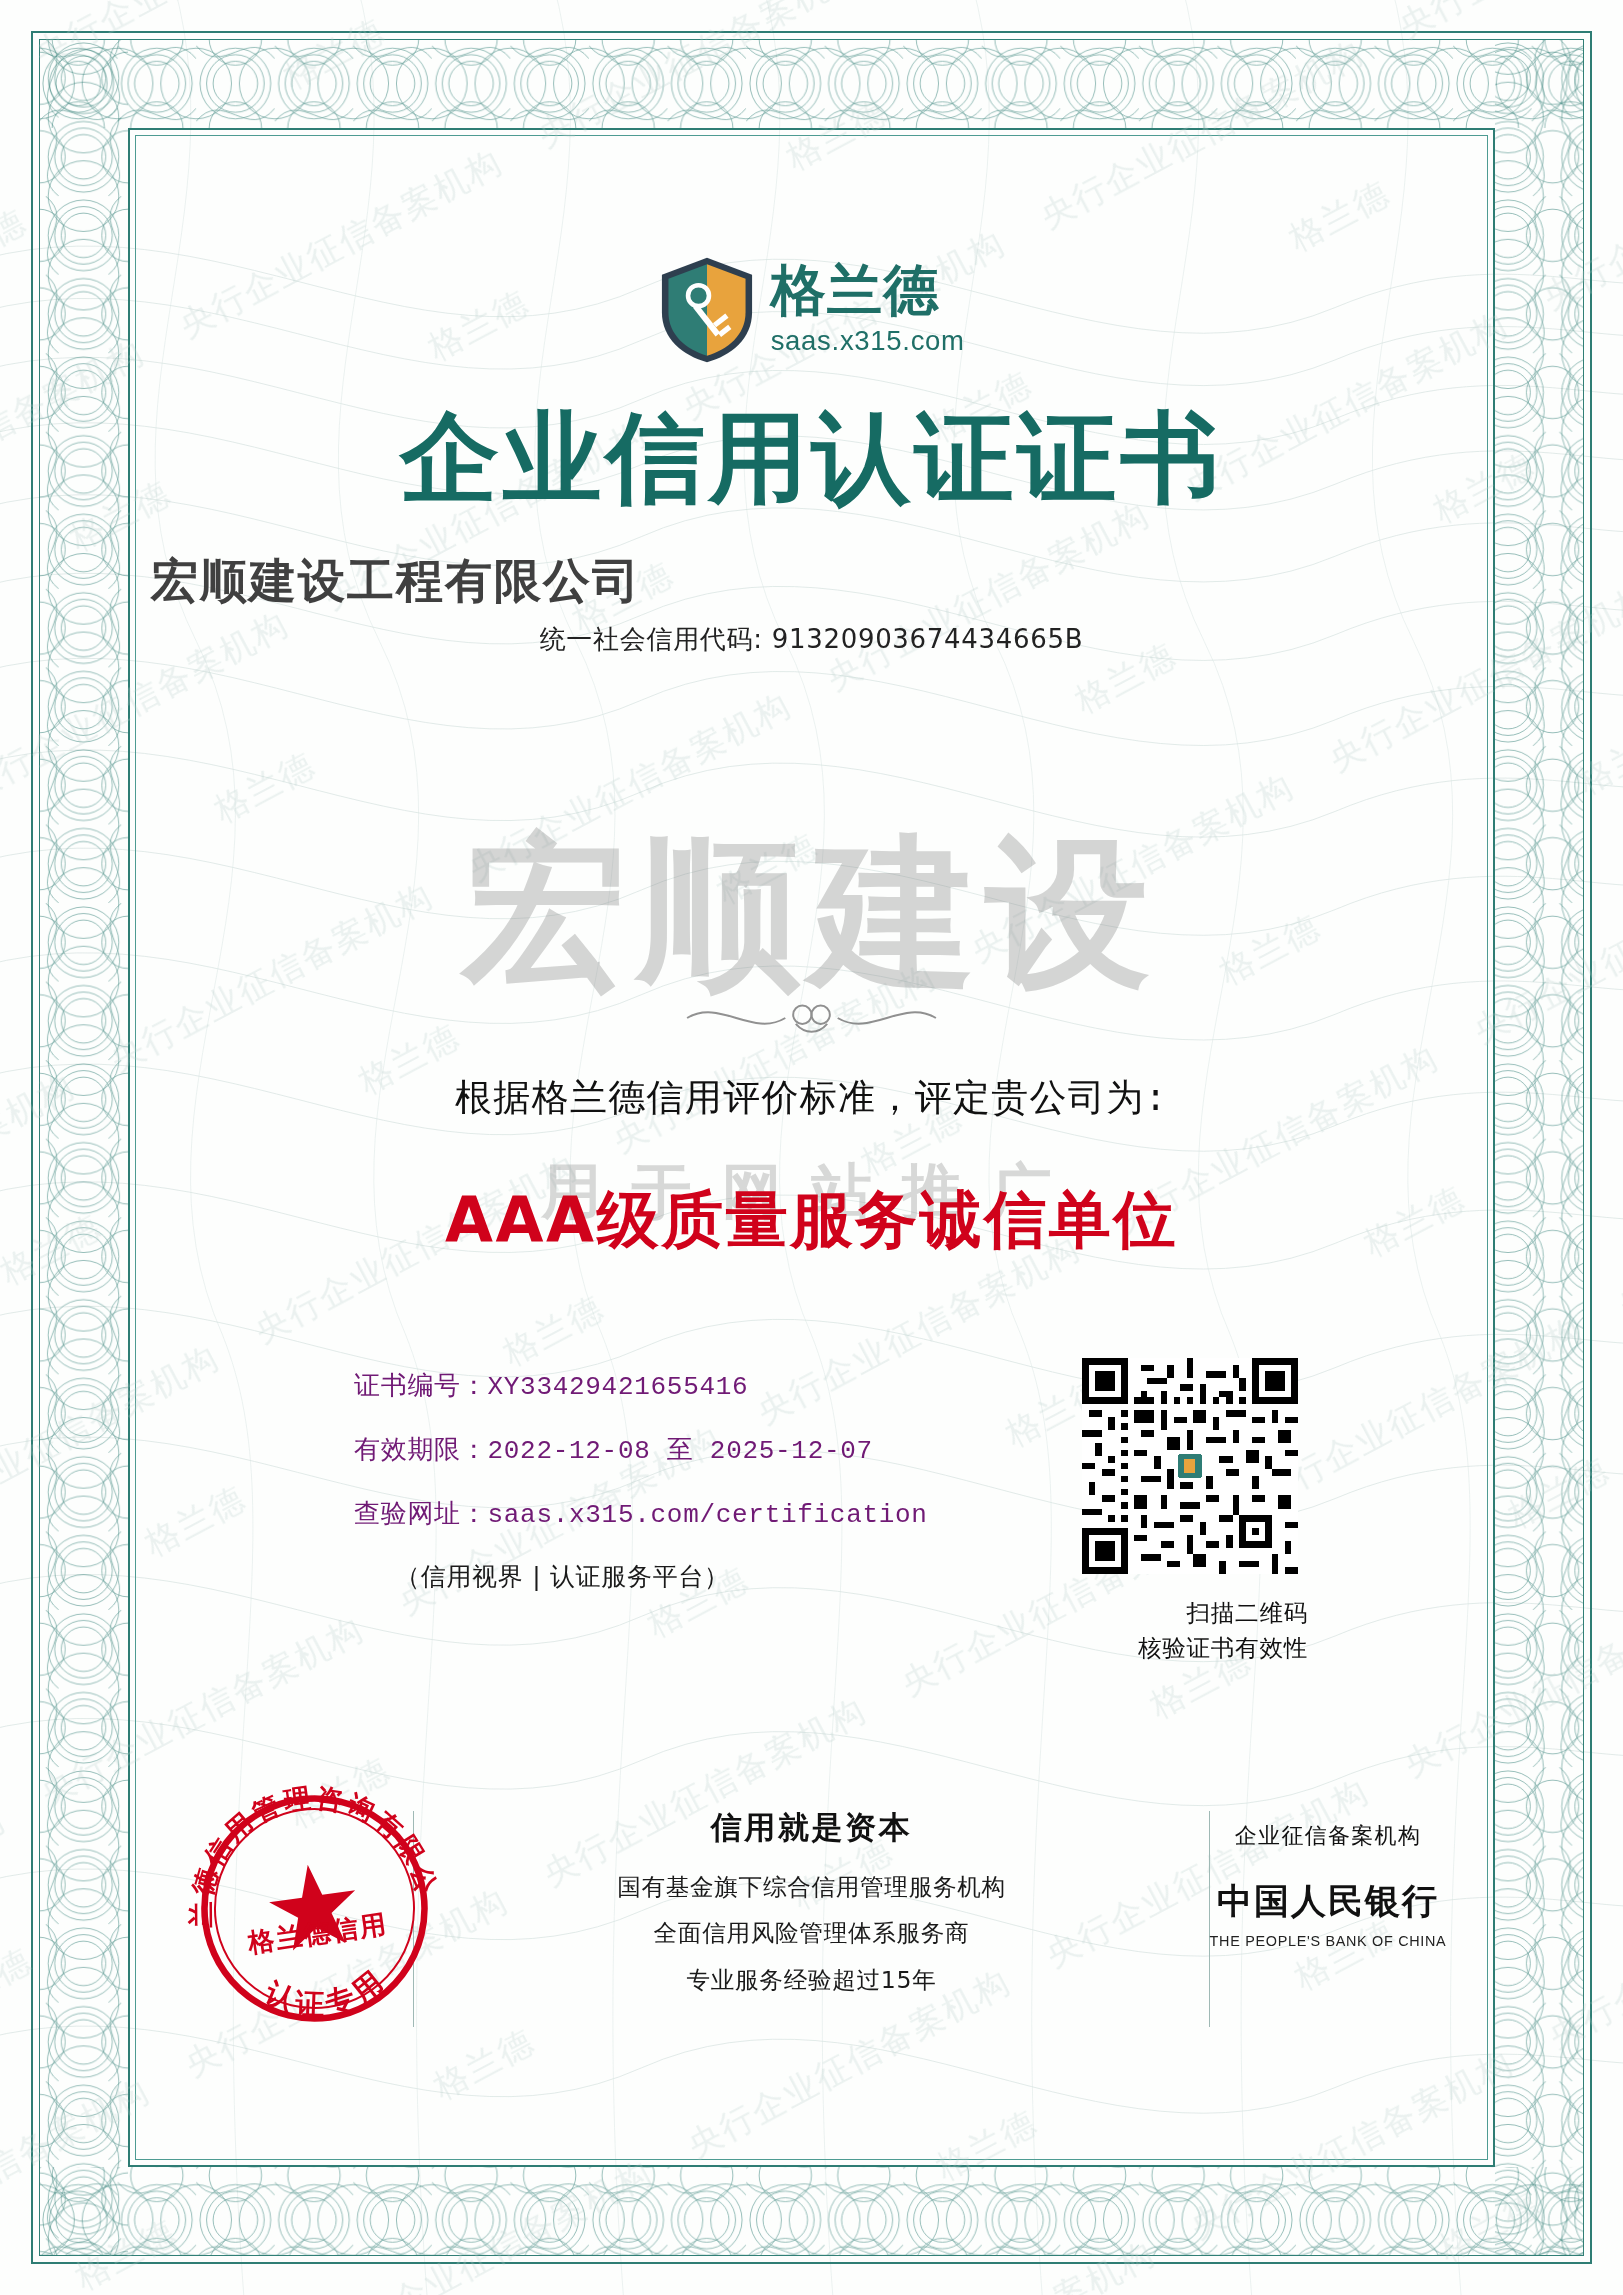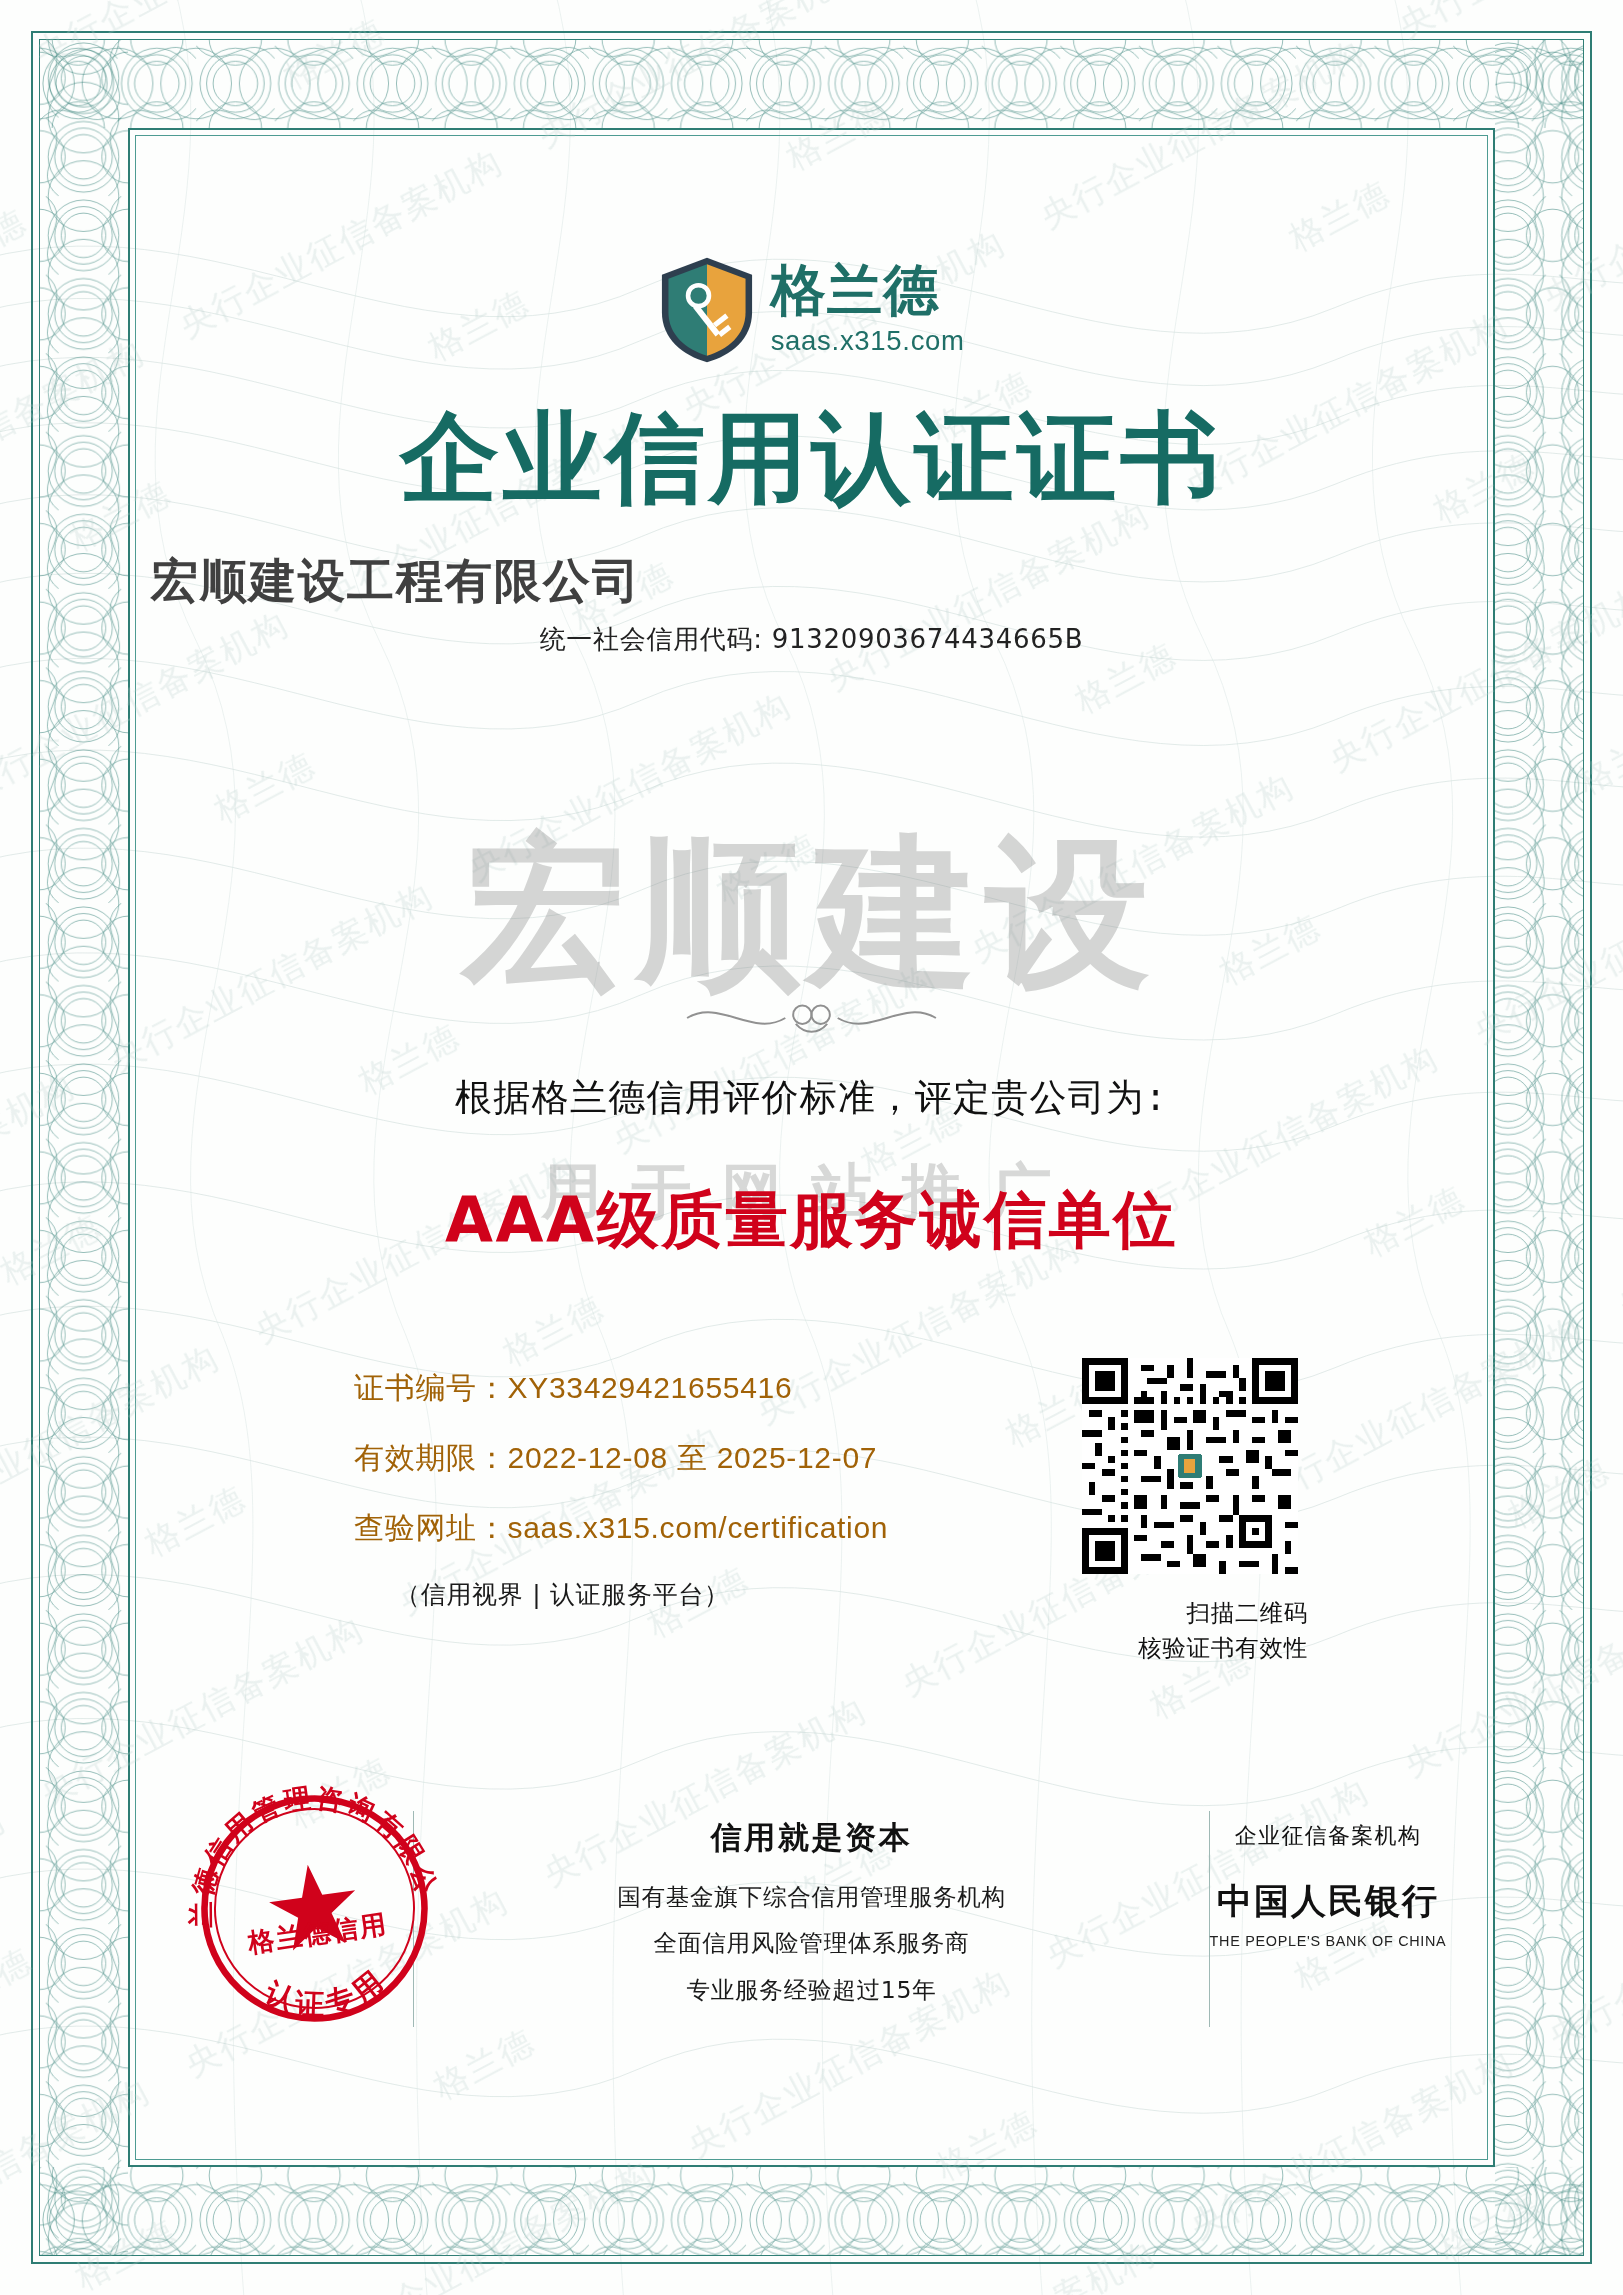--- a/index.html
+++ b/index.html
@@ -205,26 +205,26 @@
   }
 
   
   .details {
     position: absolute;
     top: 1224px;
     left: 203px;
     width: 720px;
   }
   .detail-row {
-    font-size: 30px;
-    color: #a16207;
+    font-size: 26px;
+    color: #701a75;
     margin-bottom: 29px;
     letter-spacing: 0.7px;
     white-space: nowrap;
-    font-family: Liberation Sans, sans-serif;
+    font-family: Liberation Mono, monospace;
   }
   .detail-note {
     font-size: 25px;
     color: #1a1a1a;
     margin-top: 3.9px;
     margin-left: 41px;
     letter-spacing: 0.7px;
     font-family: "DejaVu Sans", sans-serif;
   }
 
@@ -281,21 +281,21 @@
     left: 26px;
     top: -19.6px;
     width: 275px;
     height: 275px;
   }
 
   .footer-center {
     position: absolute;
     left: 281px;
     right: 281px;
-    top: 26px;
+    top: 16px;
     text-align: center;
   }
   .footer-slogan {
     font-size: 31px;
     font-weight: 700;
     color: #111111;
     letter-spacing: 2.6px;
     margin-bottom: 22px;
     font-family: "DejaVu Sans", sans-serif;
   }

